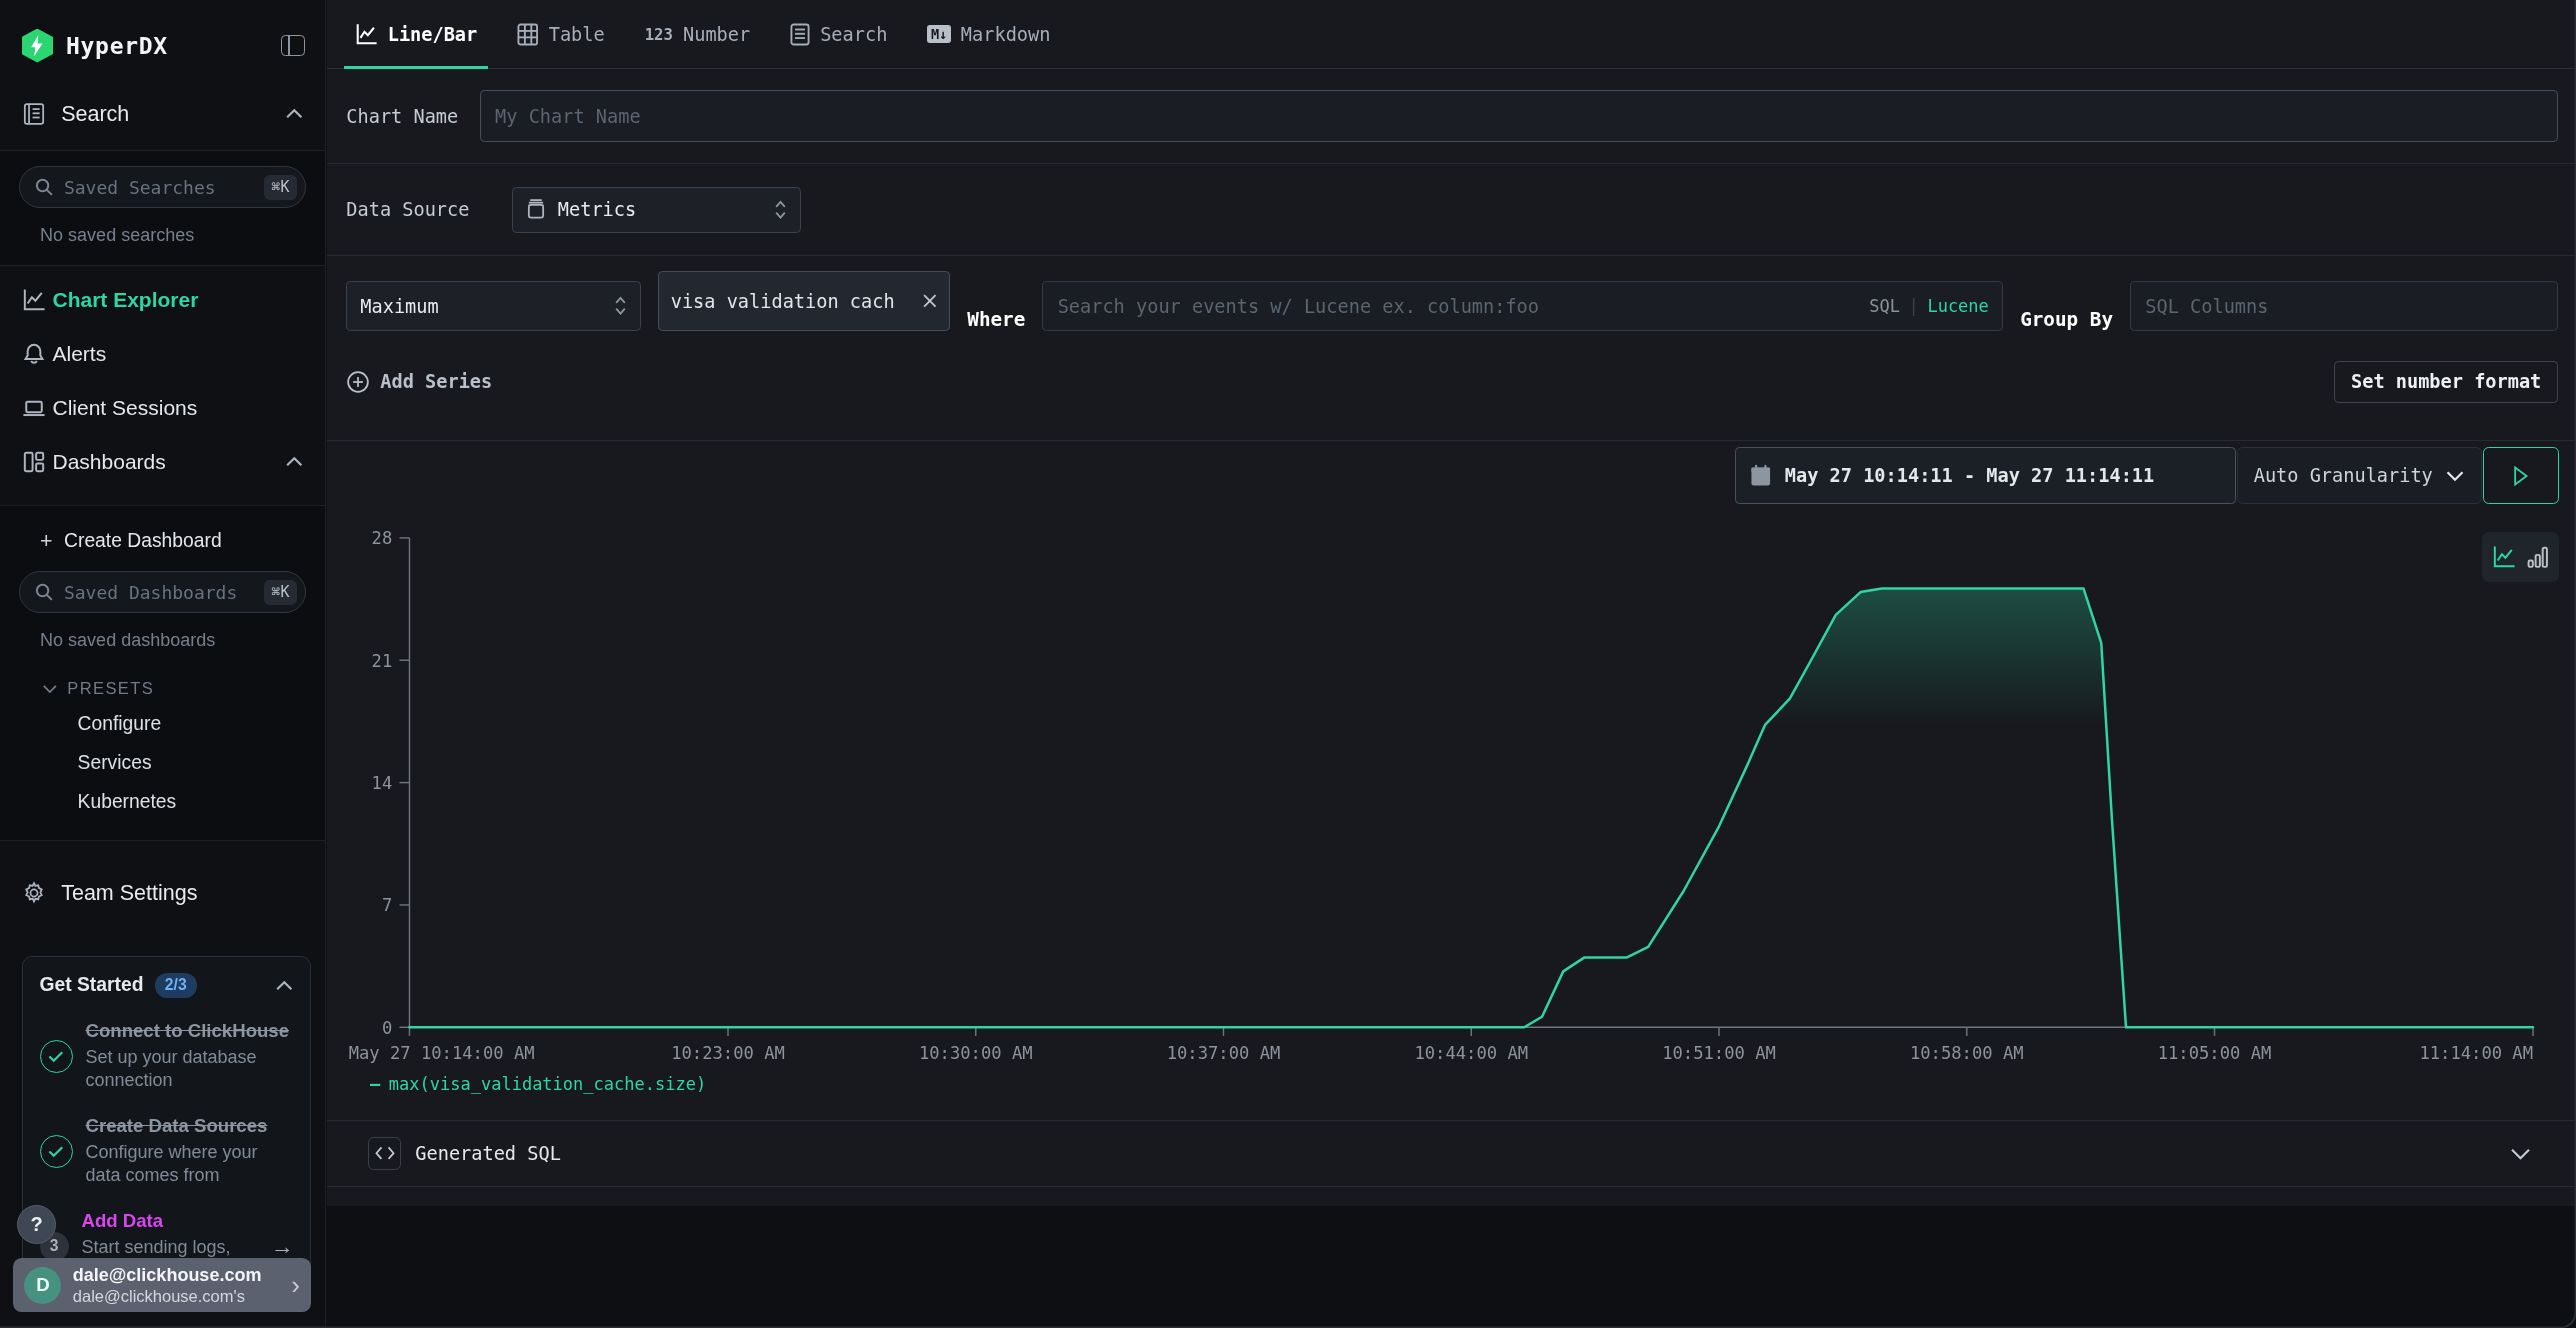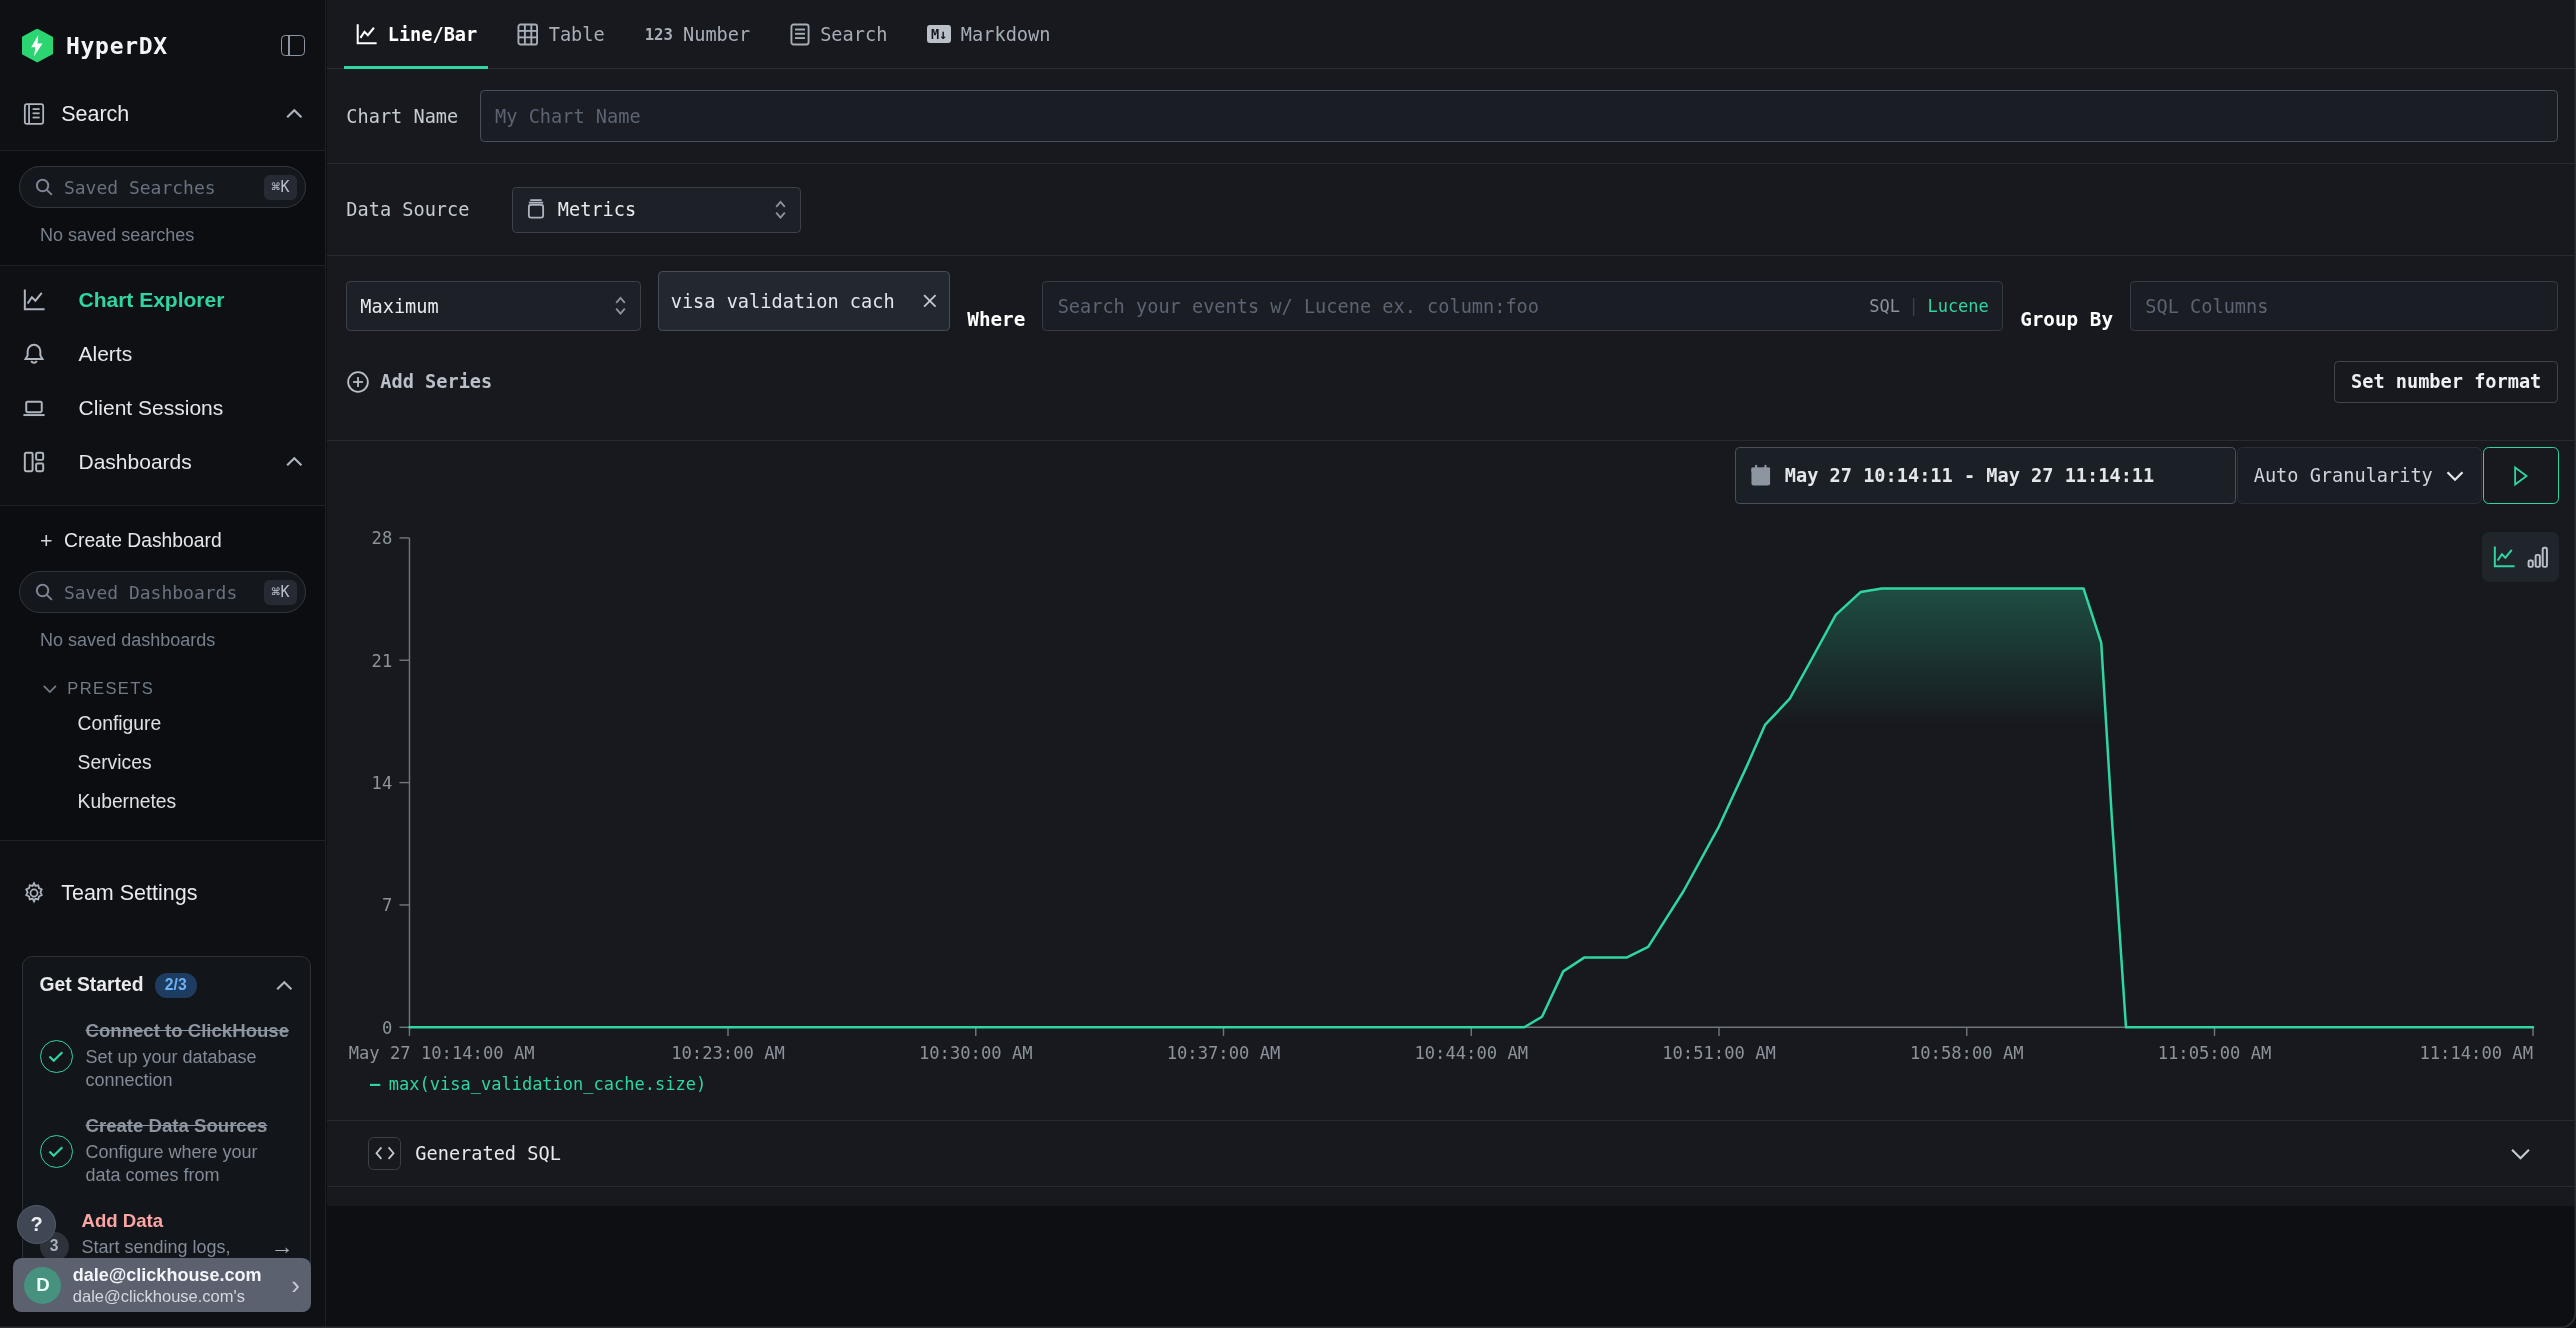--- a/index.html
+++ b/index.html
@@ -20,21 +20,21 @@
   .section-row { display:flex; align-items:center; gap:15.7px; padding:0 21.5px; height:46px; margin-top:29px; }
   .section-label { font-size:21.5px; color:#e8eaee; flex:1; }
   .sb-divider { height:0.7px; background:#1d2127; margin-top:13px; }
   .sb-panel { background:#0b0d11; padding:15.7px 18.6px 18.6px 18.6px; border-bottom:0.7px solid #1d2127; }
   .pill-input { display:flex; align-items:center; gap:10px; height:42px; border:1.1px solid #31363e;
     background:#14171c; border-radius:21px; padding:0 8.6px 0 14.3px; }
   .pill-ph { flex:1; font-family:"DejaVu Sans Mono",monospace; font-size:18px; color:#69727f; }
   .kbd { background:#262b33; border-radius:5.7px; padding:3.6px 7.2px; font-size:15px; color:#b9c0ca; }
   .sb-muted { margin-top:17px; padding-left:21.5px; font-size:18px; color:#76808d; }
   .nav { padding:7.2px 0 2.9px 0; }
-  .nav-item { display:flex; align-items:center; gap:33px; height:54px; padding:0 21.5px; cursor:pointer; }
+  .nav-item { display:flex; align-items:center; gap:7px; height:54px; padding:0 21.5px; cursor:pointer; }
   .nav-label { font-size:21px; color:#e4e7eb; flex:1; }
   .nav-item.active .nav-label { color:#2fd6a2; font-weight:bold; }
   .create-row { display:flex; align-items:center; gap:11.4px; padding-left:21.5px; height:40px; margin-bottom:10px; }
   .plus-glyph { font-size:21.5px; color:#cfd4da; }
   .create-label { font-size:19.3px; color:#e4e7eb; }
   .presets-row { display:flex; align-items:center; gap:10px; padding-left:23px; margin-top:21.5px; height:31.5px; }
   .presets-label { font-size:16.5px; letter-spacing:1.4px; color:#727c89; }
   .preset-item { padding-left:59px; height:39px; display:flex; align-items:center; font-size:19.3px; color:#dde1e6; cursor:pointer; }
   .team-row { display:flex; align-items:center; gap:15.7px; padding:0 21.5px; height:46px; margin-top:29px; }
 
@@ -43,21 +43,21 @@
   .gs-title { font-size:19.3px; font-weight:bold; color:#e8eaee; }
   .gs-badge { border-radius:12px; padding:3.6px 10px; font-size:15.7px; font-weight:bold; }
   .gs-step { display:flex; gap:13px; margin-top:21.5px; }
   .gs-check { flex:0 0 33px; width:33px; height:33px; border:1.8px solid #2fd6a2; border-radius:50%;
     display:flex; align-items:center; justify-content:center; align-self:center; }
   .gs-num { flex:0 0 29px; width:29px; height:29px; background:#2e333b; border-radius:50%; color:#aab1ba;
     font-size:15.7px; font-weight:bold; display:flex; align-items:center; justify-content:center; align-self:center; }
   .gs-texts { flex:1; }
   .gs-step-title { font-size:18.6px; font-weight:bold; color:#8d95a0; line-height:1.28; }
   .gs-step.done .gs-step-title { text-decoration:line-through; }
-  .gs-step.todo .gs-step-title { color:#fca5a5; text-decoration:none; }
+  .gs-step.todo .gs-step-title { color:#d946ef; text-decoration:none; }
   .gs-step-desc { font-size:18px; color:#828b97; line-height:1.3; margin-top:2.9px; }
   .gs-arrow { font-size:23px; color:#aab1bb; align-self:center; }
 
   .help-fab { position:absolute; left:17px; bottom:84px; width:39px; height:39px; border-radius:50%;
     background:#3f4654; border:0.7px solid #555d6d; color:#eceef2; font-size:20px; font-weight:bold;
     display:flex; align-items:center; justify-content:center; z-index:5; }
   .user-chip { position:absolute; left:13px; right:13.6px; bottom:15.7px; height:54px; background:#5b616e;
     border-radius:8.6px; display:flex; align-items:center; gap:11.4px; padding:0 11.4px; z-index:4; }
   .avatar { width:37px; height:37px; border-radius:50%; background:#47907f; background:#47917f; color:#e9fff6;
     font-weight:bold; font-size:18.6px; display:flex; align-items:center; justify-content:center; }

